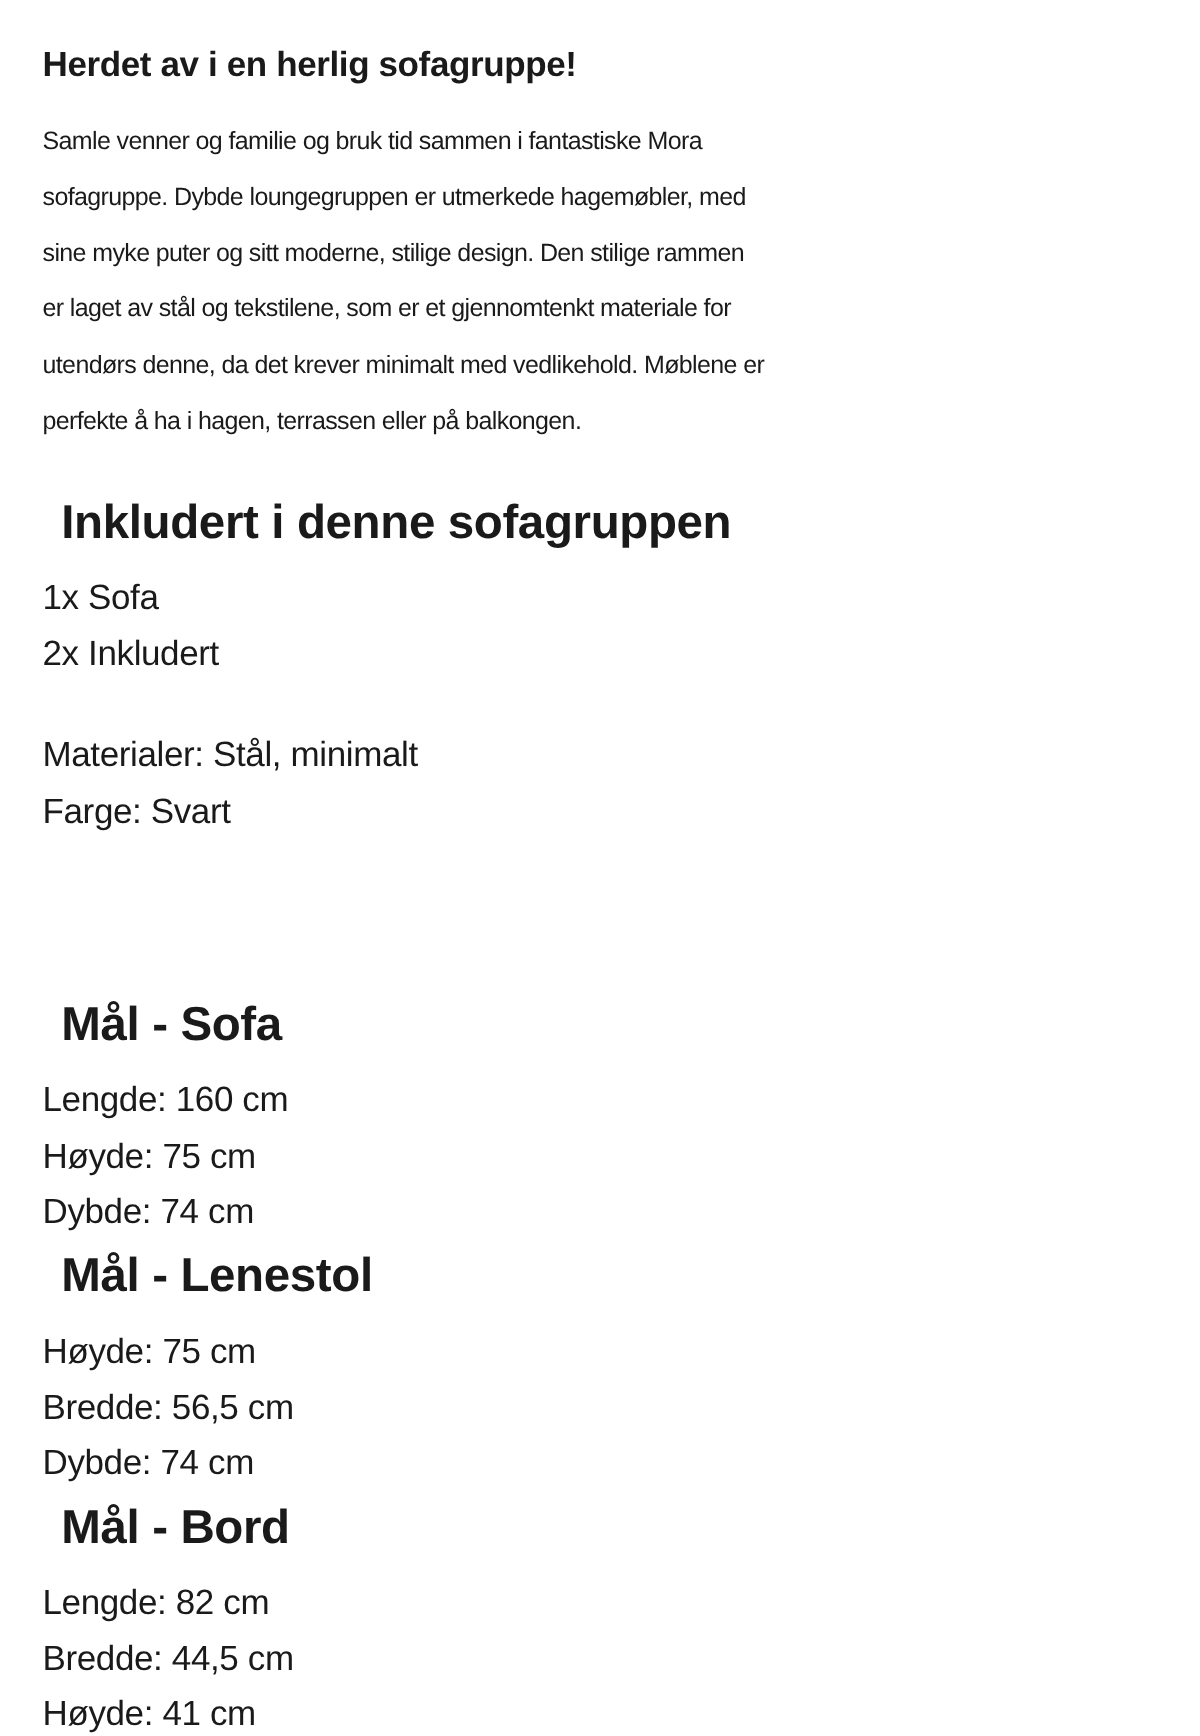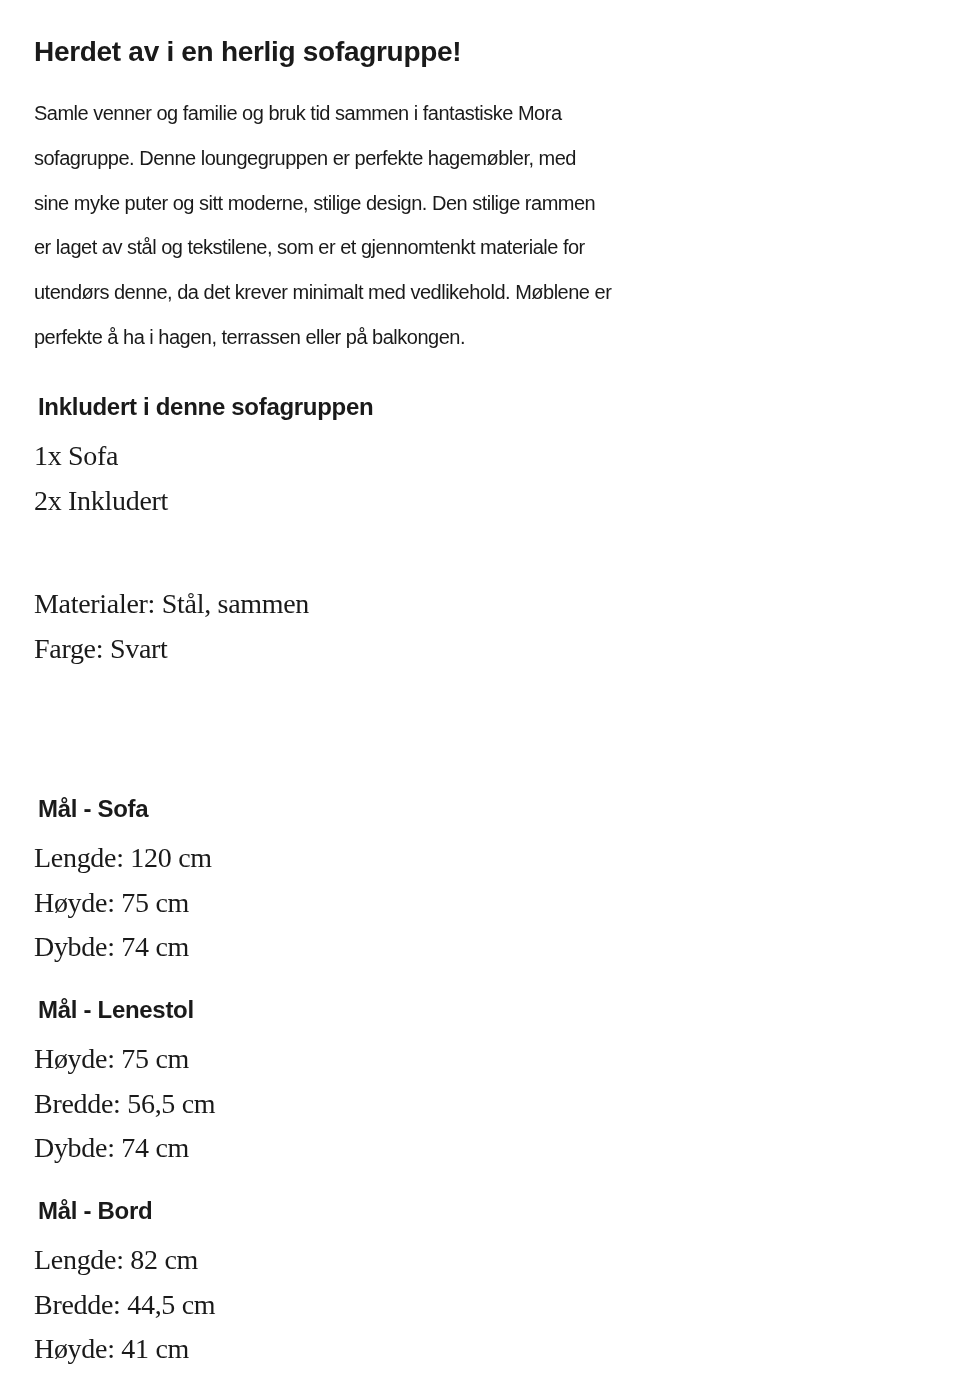--- a/index.html
+++ b/index.html
@@ -41,65 +41,64 @@
     .intro .line {
       display: block;
       white-space: nowrap;
     }
     .section {
       position: absolute;
       left: 34px;
       margin: 0;
     }
     .section h2 {
-      margin: 4px;
-      font-size: 24px;
+      margin: 15px;
+      font-size: 38px;
       font-weight: bold;
       line-height: 44.8px;
       letter-spacing: -0.3px;
     }
     .section .row {
       display: block;
       font-size: 28px;
       line-height: 44.8px;
       letter-spacing: -0.3px;
       white-space: nowrap;
-      font-family: Liberation Serif, serif;
     }
   </style>
 </head>
 <body>
 
 <div class="page">
 
   <h1 class="title">Herdet av i en herlig sofagruppe!</h1>
 
   <p class="intro">
     <span class="line">Samle venner og familie og bruk tid sammen i fantastiske Mora</span>
-    <span class="line">sofagruppe. Denne loungegruppen er perfekte hagemøbler, med</span>
+    <span class="line">sofagruppe. Dybde loungegruppen er utmerkede hagemøbler, med</span>
     <span class="line">sine myke puter og sitt moderne, stilige design. Den stilige rammen</span>
     <span class="line">er laget av stål og tekstilene, som er et gjennomtenkt materiale for</span>
     <span class="line">utendørs denne, da det krever minimalt med vedlikehold. Møblene er</span>
     <span class="line">perfekte å ha i hagen, terrassen eller på balkongen.</span>
   </p>
 
   <div class="section" style="top:381px;">
     <h2>Inkludert i denne sofagruppen</h2>
     <span class="row">1x Sofa</span>
     <span class="row">2x Inkludert</span>
   </div>
 
   <div class="section" style="top:582px;">
-    <span class="row">Materialer: Stål, sammen</span>
+    <span class="row">Materialer: Stål, minimalt</span>
     <span class="row">Farge: Svart</span>
   </div>
 
   <div class="section" style="top:783px;">
     <h2>Mål - Sofa</h2>
-    <span class="row">Lengde: 120 cm</span>
+    <span class="row">Lengde: 160 cm</span>
     <span class="row">Høyde: 75 cm</span>
     <span class="row">Dybde: 74 cm</span>
   </div>
 
   <div class="section" style="top:984px;">
     <h2>Mål - Lenestol</h2>
     <span class="row">Høyde: 75 cm</span>
     <span class="row">Bredde: 56,5 cm</span>
     <span class="row">Dybde: 74 cm</span>
   </div>

